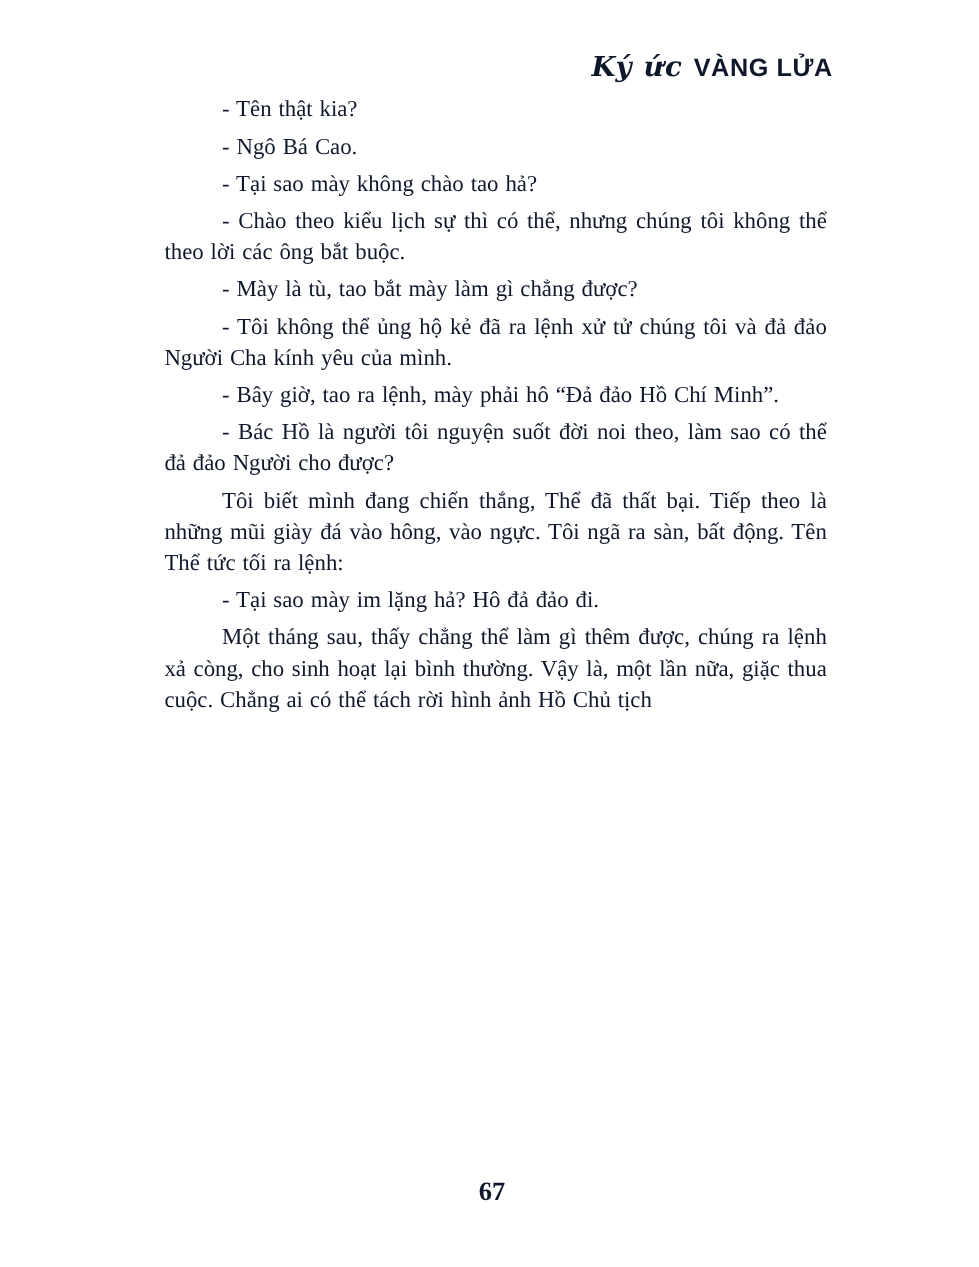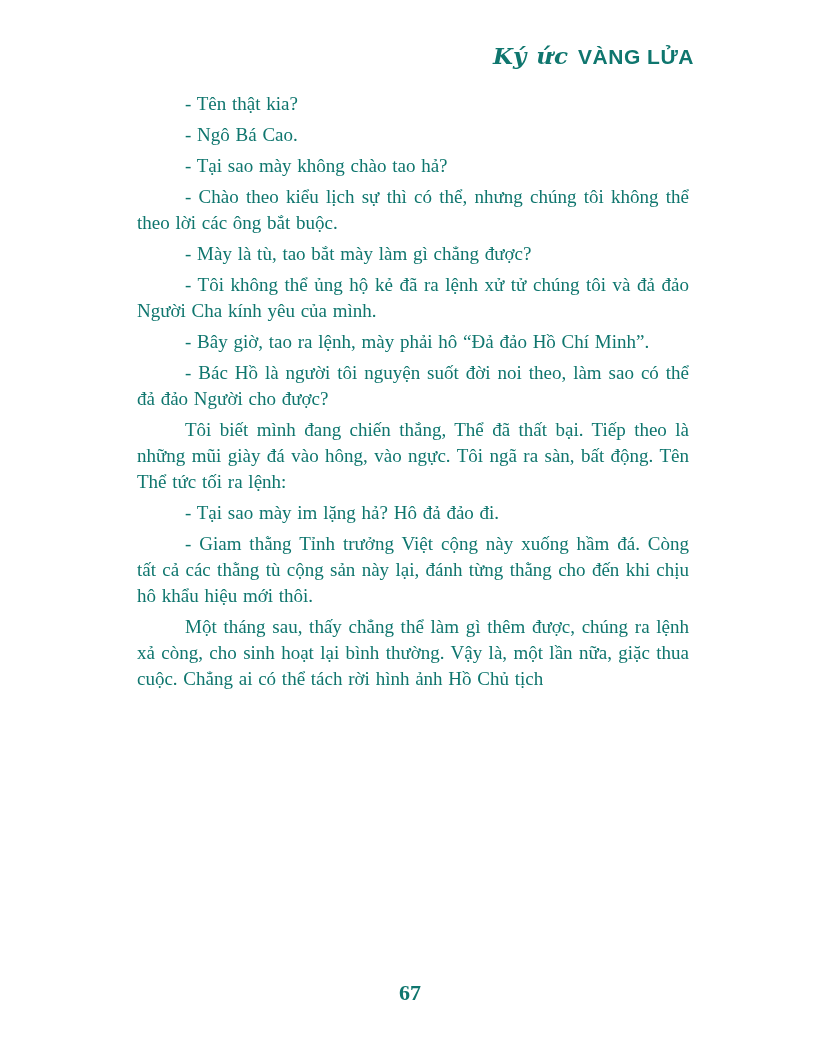--- a/index.html
+++ b/index.html
@@ -7,21 +7,21 @@
     padding: 0;
     background: #e8e8e8;
   }
   .page {
     position: relative;
     width: 816px;
     height: 1056px;
     background: #ffffff;
     overflow: hidden;
     margin: 0 auto;
-    color: #0f766e;
+    color: #0f172a;
     font-family: "Liberation Serif", serif;
   }
   .running-header {
     position: absolute;
     top: 42px;
     left: 0;
     right: 122px;
     text-align: right;
     white-space: nowrap;
   }
@@ -34,21 +34,21 @@
     margin-right: 9px;
   }
   .header-main {
     font-family: "Liberation Sans", sans-serif;
     font-weight: 700;
     font-size: 21px;
     letter-spacing: 0.5px;
   }
   .page-body {
     position: absolute;
-    top: 91px;
+    top: 79px;
     left: 137px;
     width: 552px;
     text-align: justify;
   }
   .page-body p {
     margin: 0 0 5px 0;
     text-indent: 48px;
     font-size: 19px;
     line-height: 26px;
     word-spacing: 1px;
@@ -79,21 +79,20 @@
   <p>- Tên thật kia?</p>
       <p>- Ngô Bá Cao.</p>
       <p>- Tại sao mày không chào tao hả?</p>
       <p>- Chào theo kiểu lịch sự thì có thể, nhưng chúng tôi không thể theo lời các ông bắt buộc.</p>
       <p>- Mày là tù, tao bắt mày làm gì chẳng được?</p>
       <p>- Tôi không thể ủng hộ kẻ đã ra lệnh xử tử chúng tôi và đả đảo Người Cha kính yêu của mình.</p>
       <p>- Bây giờ, tao ra lệnh, mày phải hô “Đả đảo Hồ Chí Minh”.</p>
       <p>- Bác Hồ là người tôi nguyện suốt đời noi theo, làm sao có thể đả đảo Người cho được?</p>
       <p>Tôi biết mình đang chiến thắng, Thể đã thất bại. Tiếp theo là những mũi giày đá vào hông, vào ngực. Tôi ngã ra sàn, bất động. Tên Thể tức tối ra lệnh:</p>
       <p>- Tại sao mày im lặng hả? Hô đả đảo đi.</p>
-      <p>- Giam thằng Tỉnh trưởng Việt cộng này xuống hầm đá. Còng tất cả các thằng tù cộng sản này lại, đánh từng thằng cho đến khi chịu hô khẩu hiệu mới thôi.</p>
       <p>Một tháng sau, thấy chẳng thể làm gì thêm được, chúng ra lệnh xả còng, cho sinh hoạt lại bình thường. Vậy là, một lần nữa, giặc thua cuộc. Chẳng ai có thể tách rời hình ảnh Hồ Chủ tịch</p>
     </div>
 
   <div class="page-footer">
     <span class="page-number">67</span>
   </div>
 
 </div>
 
 </body></html>

